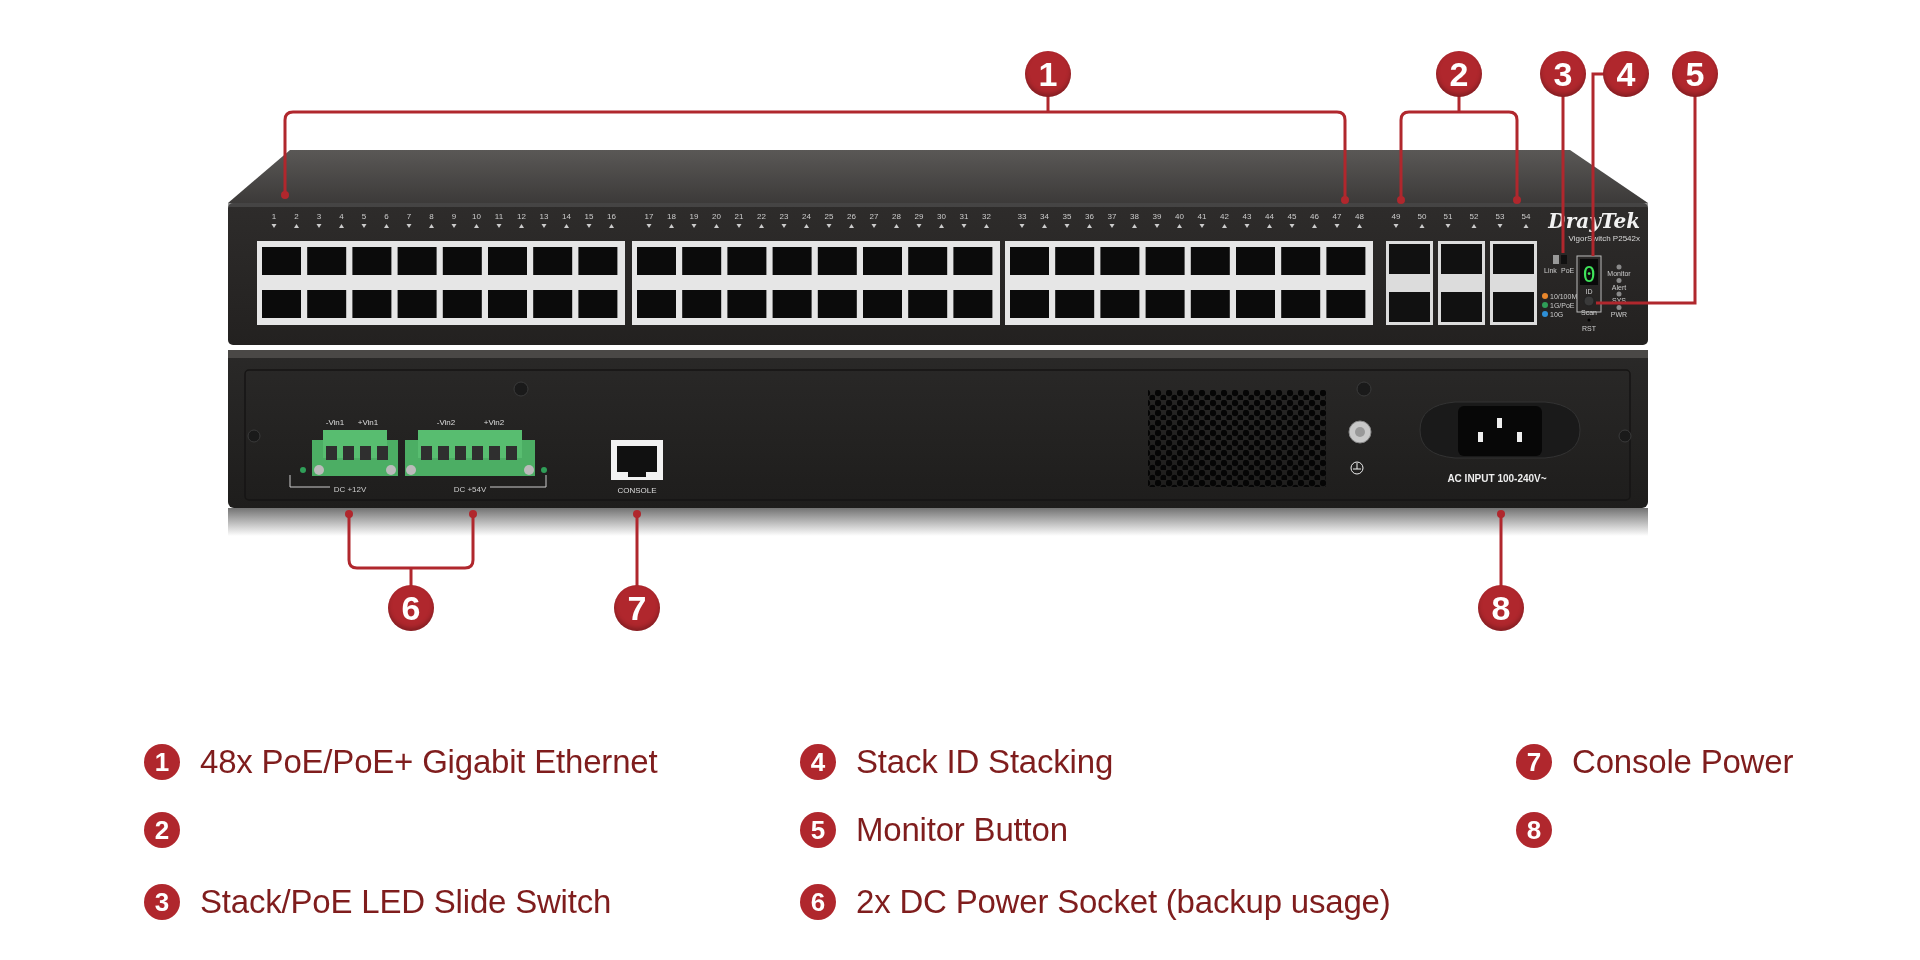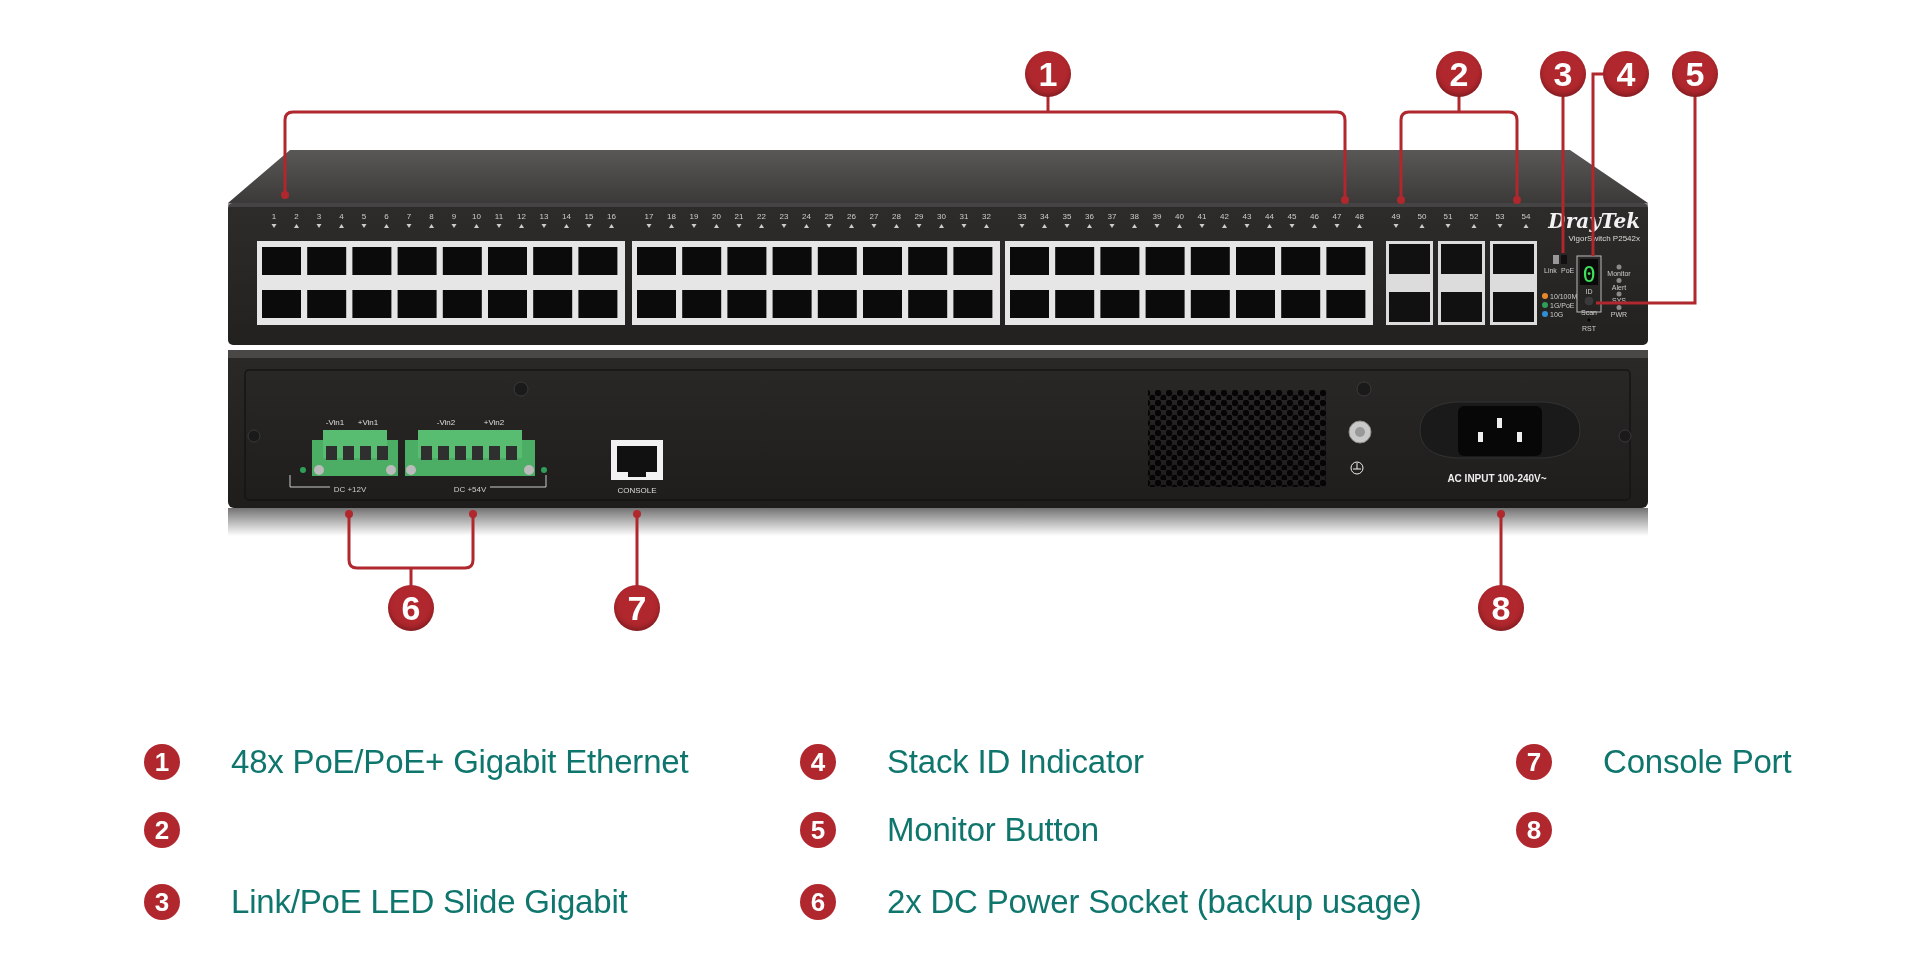--- a/index.html
+++ b/index.html
@@ -1,21 +1,21 @@
 <!DOCTYPE html>
 <html><head>
 <meta charset="utf-8">
 <style>
   html, body { margin: 0; padding: 0; background: #ffffff; }
   body { width: 1920px; height: 960px; position: relative; overflow: hidden; font-family: "Liberation Sans", sans-serif; }
   #stage { position: absolute; left: 0; top: 0; width: 1920px; height: 960px; }
   .badge { position: absolute; width: 46px; height: 46px; border-radius: 50%; background: #b0272d; color: #fff; font-family: "Liberation Sans", sans-serif; font-weight: bold; font-size: 34px; line-height: 46px; text-align: center; box-shadow: inset 0 -3px 4px rgba(0,0,0,0.25); }
   .legend-item { position: absolute; display: flex; align-items: center; height: 40px; }
   .legend-item .lbadge { width: 36px; height: 36px; border-radius: 50%; background: #b0272d; color: #fff; font-weight: bold; font-size: 26px; line-height: 36px; text-align: center; margin-right: 20px; flex: 0 0 auto; }
-  .legend-item .ltext { font-size: 33px; color: #0f766e; white-space: nowrap; letter-spacing: -0.2px; margin-left: 31px; }
+  .legend-item .ltext { font-size: 33px; color: #7f1d1d; white-space: nowrap; letter-spacing: -0.2px; }
 </style>
 </head>
 <body>
 
 <div id="stage">
   <svg id="svg" width="1920" height="960" viewBox="0 0 1920 960" xmlns="http://www.w3.org/2000/svg">
     <defs>
       <linearGradient id="topGrad" x1="0" y1="0" x2="0" y2="1">
         <stop offset="0" stop-color="#5a5856"></stop>
         <stop offset="1" stop-color="#3c3a39"></stop>
@@ -363,35 +363,35 @@
   <div>
     <div class="legend-item" style="left:144px;top:742px;">
       <span class="lbadge">1</span>
       <span class="ltext">48x PoE/PoE+ Gigabit Ethernet</span>
     </div>
     <div class="legend-item" style="left:144px;top:810px;">
       <span class="lbadge">2</span>
     </div>
     <div class="legend-item" style="left:144px;top:882px;">
       <span class="lbadge">3</span>
-      <span class="ltext">Link/PoE LED Slide Gigabit</span>
+      <span class="ltext">Stack/PoE LED Slide Switch</span>
     </div>
     <div class="legend-item" style="left:800px;top:742px;">
       <span class="lbadge">4</span>
-      <span class="ltext">Stack ID Indicator</span>
+      <span class="ltext">Stack ID Stacking</span>
     </div>
     <div class="legend-item" style="left:800px;top:810px;">
       <span class="lbadge">5</span>
       <span class="ltext">Monitor Button</span>
     </div>
     <div class="legend-item" style="left:800px;top:882px;">
       <span class="lbadge">6</span>
       <span class="ltext">2x DC Power Socket (backup usage)</span>
     </div>
     <div class="legend-item" style="left:1516px;top:742px;">
       <span class="lbadge">7</span>
-      <span class="ltext">Console Port</span>
+      <span class="ltext">Console Power</span>
     </div>
     <div class="legend-item" style="left:1516px;top:810px;">
       <span class="lbadge">8</span>
     </div>
   </div>
 </div>
 
 </body></html>

